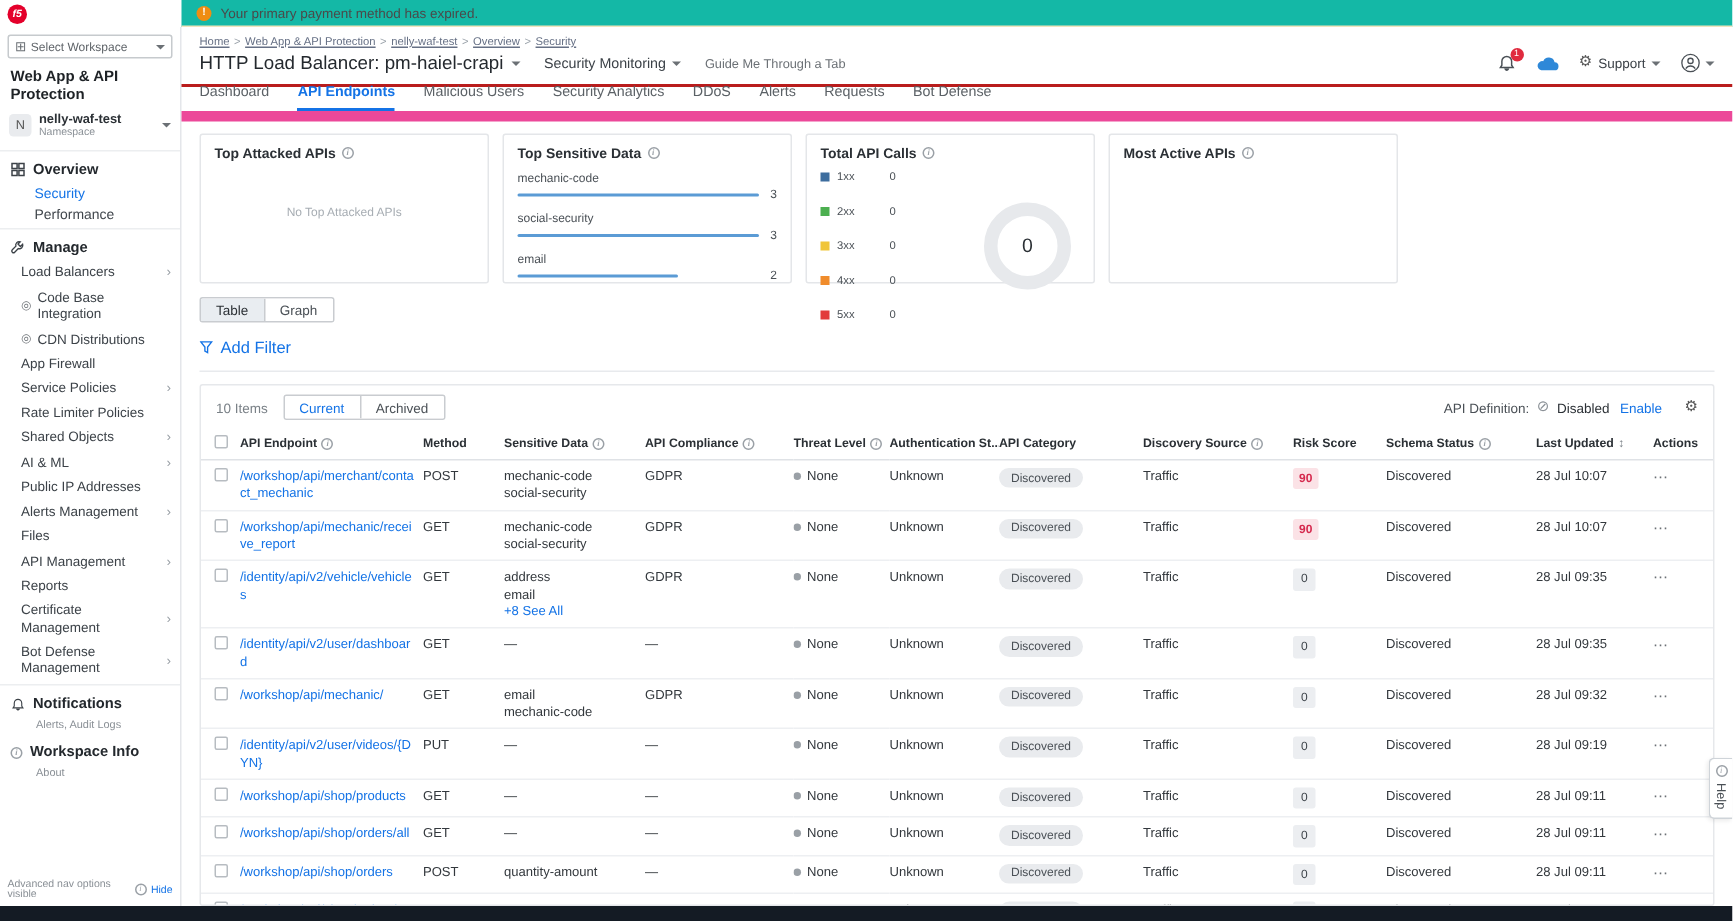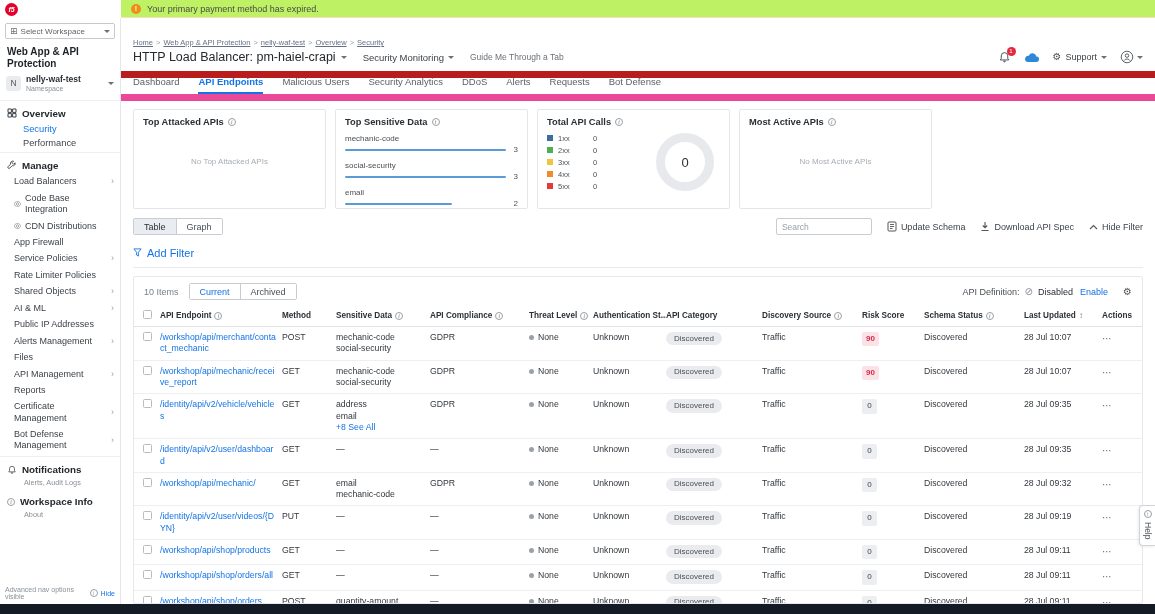--- a/index.html
+++ b/index.html
@@ -5,21 +5,21 @@
   * { margin:0; padding:0; box-sizing:border-box; }
   html,body { width:1155px; height:614px; overflow:hidden; background:#fff;
     font-family:"Liberation Sans","DejaVu Sans",sans-serif; color:#2d3338; }
   .app { width:1155px; height:614px; display:flex; flex-direction:column; position:relative; }
 
   
   .top-row { display:flex; height:18px; flex-shrink:0; }
   .logo-cell { width:121px; flex-shrink:0; display:flex; align-items:center; padding-left:5px; background:#fff; }
   .logo-ball { width:13px; height:13px; border-radius:50%; background:#e4002b; color:#fff;
     font-size:7px; font-weight:bold; font-style:italic; display:flex; align-items:center; justify-content:center; }
-  .banner { flex:1; background:#bef264; border-bottom:1px solid #f1e4bd; display:flex; align-items:center;
+  .banner { flex:1; background:#14b8a6; border-bottom:1px solid #f1e4bd; display:flex; align-items:center;
     gap:6px; padding-left:10px; font-size:9px; color:#4a4a4a; }
   .warn-icon { width:10px; height:10px; border-radius:50%; background:#ef8d12; color:#fff; font-size:7px;
     font-weight:bold; display:flex; align-items:center; justify-content:center; flex-shrink:0; }
 
   
   .body { display:flex; flex:1; min-height:0; }
 
   
   .sidebar { width:121px; flex-shrink:0; border-right:1px solid #e4e6ea; display:flex; flex-direction:column; overflow:hidden; }
   .ws-select { margin:5px 5px 3px; border:1px solid #c6cacd; border-radius:2px; height:16px; display:flex;
@@ -45,21 +45,21 @@
   .mini-icon { color:#6b7075; font-size:8px; line-height:1; }
   .head-sub { padding:0 7px 4px 24px; font-size:7.3px; color:#8a9096; }
   .sb-footer { margin-top:auto; padding:3px 5px 4px; font-size:7px; color:#8a9096; display:flex; gap:3px; align-items:center; }
   .sb-footer .link-sm { color:#1473e6; cursor:pointer; }
   .info-icon { width:8px; height:8px; border-radius:50%; border:1px solid #9aa0a6; color:#9aa0a6;
     font-size:5.5px; display:inline-flex; align-items:center; justify-content:center; flex-shrink:0;
     font-style:italic; font-family:"Liberation Serif","DejaVu Serif",serif; }
 
   
   .main { flex:1; min-width:0; display:flex; flex-direction:column; position:relative; }
-  .page-header { padding:20px 12px 0; border-bottom:7px solid #b91c1c; }
+  .page-header { padding:5px 12px 0; border-bottom:2px solid #b91c1c; }
   .breadcrumb { display:flex; align-items:center; gap:3px; font-size:7.5px; color:#667085; }
   .bc-link { color:#667085; text-decoration:underline; cursor:pointer; }
   .bc-sep { color:#98a0a8; }
   .title-row { display:flex; align-items:center; gap:16px; margin-top:3px; padding-bottom:7px; }
   .lb-title { font-size:12.5px; color:#24292e; display:flex; align-items:center; gap:5px; }
   .monitor-dd { font-size:9.5px; color:#3c4248; display:flex; align-items:center; gap:4px; cursor:pointer; }
   .guide { font-size:8.5px; color:#6b7075; }
   .header-icons { margin-left:auto; display:flex; align-items:center; gap:13px; }
   .bell-wrap { position:relative; cursor:pointer; }
   .badge { position:absolute; top:-4px; right:-5px; background:#e02b3f; color:#fff; font-size:6px;
@@ -80,21 +80,21 @@
   .card-title { font-size:9.3px; font-weight:bold; color:#2b3035; display:flex; align-items:center; gap:4px; }
   .card-empty { height:calc(100% - 16px); display:flex; align-items:center; justify-content:center;
     font-size:8px; color:#a7adb3; }
   .sd-item { margin-top:7px; }
   .sd-label { font-size:8px; color:#4a5056; margin-bottom:2px; }
   .sd-row { display:flex; align-items:center; gap:5px; }
   .sd-track { flex:1; height:2px; }
   .sd-bar { height:2px; background:#5b9bd5; border-radius:1px; }
   .sd-val { font-size:8px; color:#4a5056; width:7px; text-align:right; }
   .tc-body { display:flex; align-items:center; margin-top:6px; }
-  .legend { flex:1; display:flex; flex-direction:column; gap:3px; }
+  .legend { flex:1; display:flex; flex-direction:column; gap:14px; }
   .legend-row { display:flex; align-items:center; gap:5px; font-size:7.5px; color:#4a5056; }
   .swatch { width:6px; height:6px; flex-shrink:0; }
   .legend-label { width:22px; }
   .legend-val { margin-left:8px; }
   .donut { width:58px; height:58px; border-radius:50%; border:9px solid #e7e9ec; display:flex; align-items:center;
     justify-content:center; font-size:13px; color:#2b3035; margin-right:6px; flex-shrink:0; }
 
   
   .toolbar { margin-top:9px; display:flex; align-items:center; flex-shrink:0; }
   .segmented { display:flex; border:1px solid #c9ccd0; border-radius:2px; overflow:hidden; }
@@ -425,50 +425,27 @@
               <div class="donut">
                   <span>0</span>
                 </div>
             </div>
           </div>
           <div class="card">
             <div class="card-title">
                 <span>Most Active APIs</span>
                 <span class="info-icon">i</span>
               </div>
-            <div class="card-empty">No Most Active APIs</div>
           </div>
         </section>
 
         <div class="toolbar">
           <div class="segmented">
             <span class="seg-btn active">Table</span>
             <span class="seg-btn">Graph</span>
-          </div>
-          <div class="tool-right">
-            <input class="search" placeholder="Search" style="">
-            <span class="tool-btn">
-              <svg width="10" height="11" viewBox="0 0 10 11">
-                  <rect x="1" y="1" width="8" height="9" rx="1" fill="none" stroke="#555" stroke-width="1"></rect>
-                  <path d="M3 3.5h4M3 5.5h4M3 7.5h2.6" stroke="#555" stroke-width="0.9"></path>
-                </svg>
-              <span>Update Schema</span>
-            </span>
-            <span class="tool-btn">
-              <svg width="10" height="11" viewBox="0 0 10 11">
-                  <path d="M5 1v5.5M2.8 4.5 5 6.7l2.2-2.2M1.5 9.5h7" fill="none" stroke="#555" stroke-width="1.1"></path>
-                </svg>
-              <span>Download API Spec</span>
-            </span>
-            <span class="tool-btn">
-              <svg width="9" height="6" viewBox="0 0 9 6">
-                  <path d="M1 5 4.5 1.5 8 5" fill="none" stroke="#555" stroke-width="1.1"></path>
-                </svg>
-              <span>Hide Filter</span>
-            </span>
           </div>
         </div>
 
         <div class="add-filter-row">
           <span class="add-filter">
             <svg width="9" height="9" viewBox="0 0 10 10">
                 <path d="M1 1h8L6 4.8V9L4 7.8V4.8z" fill="none" stroke="#1473e6" stroke-width="1"></path>
               </svg>
             <span>Add Filter</span>
           </span>

